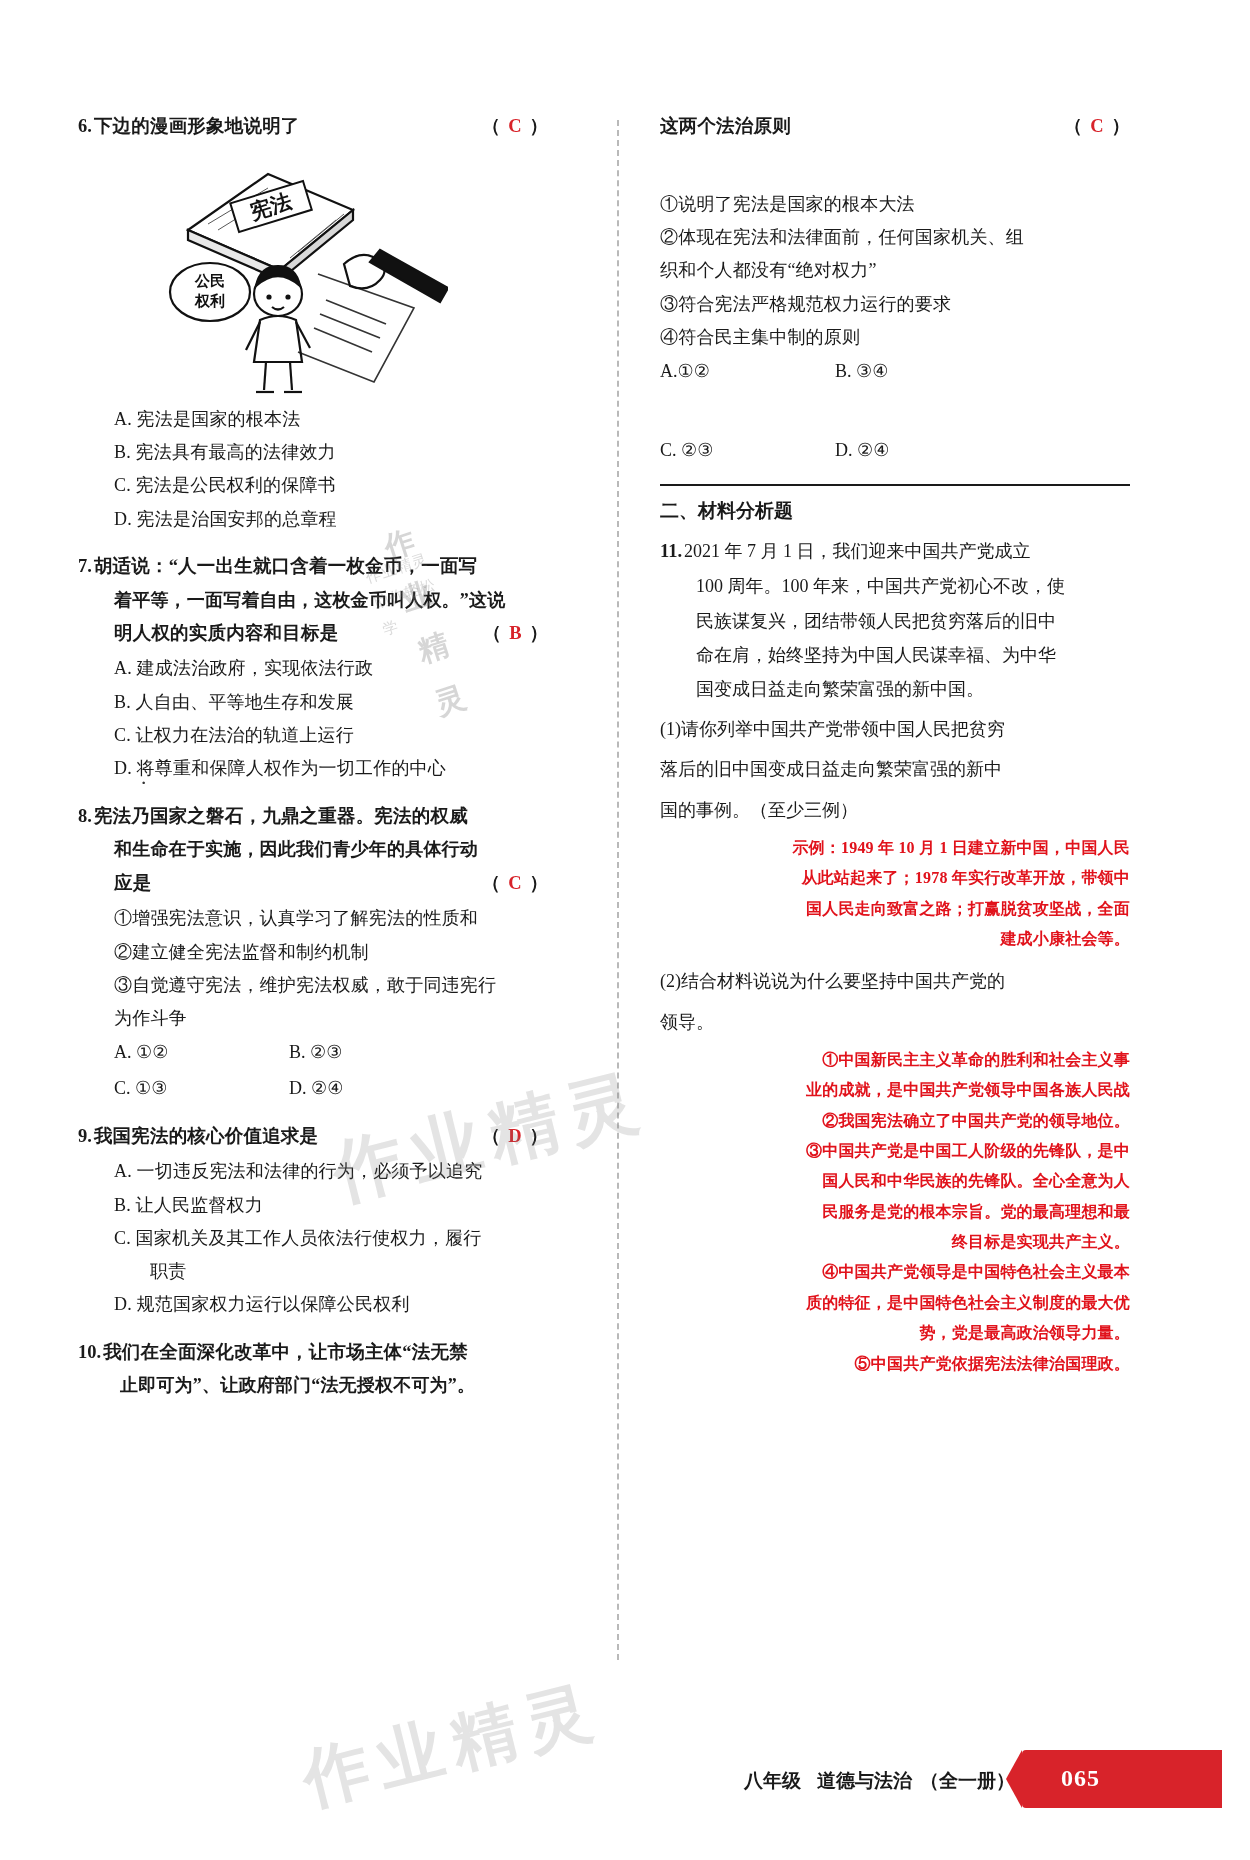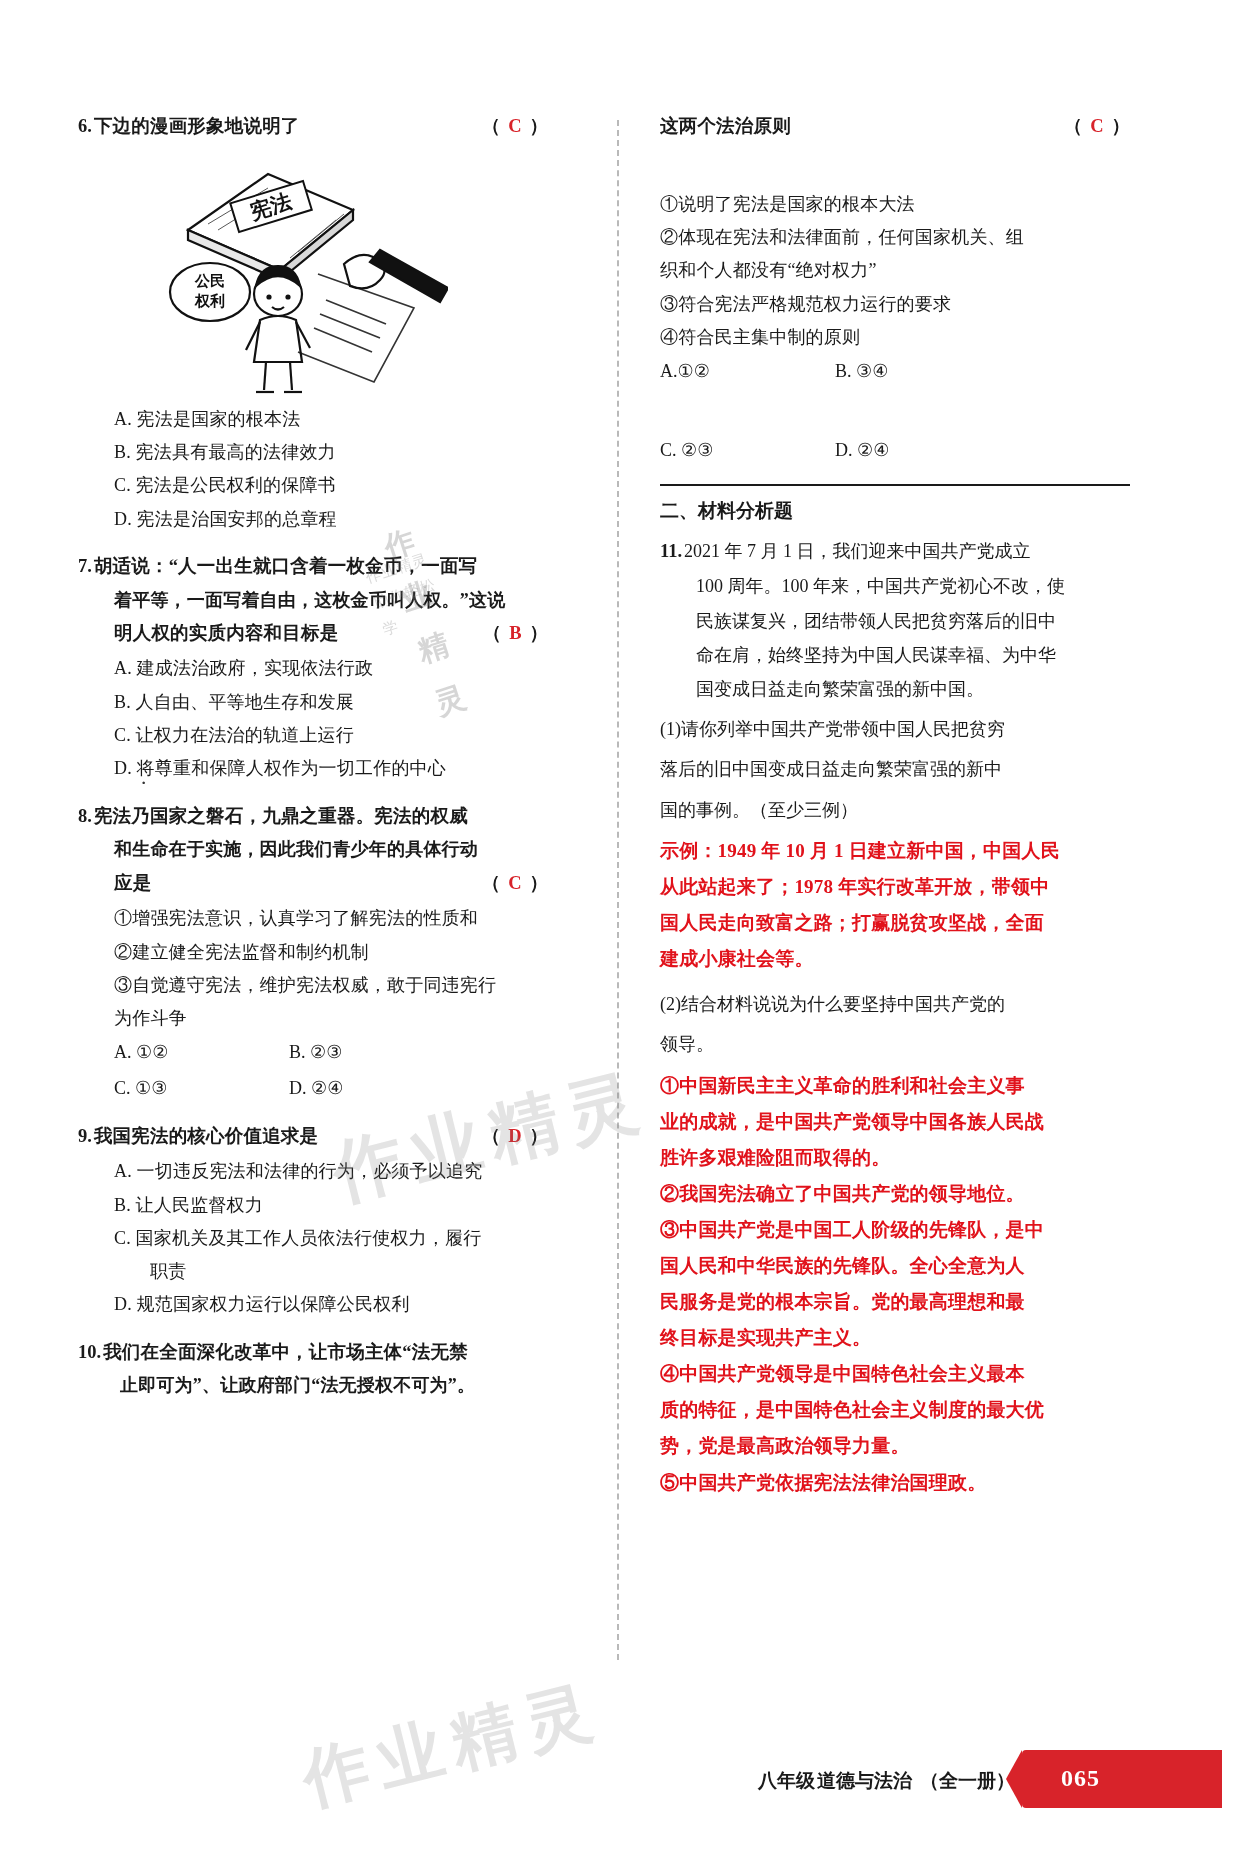--- a/index.html
+++ b/index.html
@@ -109,25 +109,26 @@
     font-size: 18px;
     line-height: 1.9;
   }
   .stem-lines {
     padding-left: 36px;
     text-indent: 0;
   }
   .red-block {
     color: #e1121b;
     font-weight: bold;
-    font-size: 19px;
+    font-size: 16px;
     line-height: 1.9;
     letter-spacing: 0.2px;
     margin: 6px 0 10px 0;
     padding-left: 0;
+    text-align: right;
   }
   .sub-q {
     font-size: 18px;
     line-height: 1.9;
     padding-left: 0;
     margin-top: 6px;
   }
 
   
   .comic {
@@ -184,21 +185,21 @@
     height: 46px;
   }
   .footer-text {
     position: absolute;
     right: 235px;
     bottom: 8px;
     font-size: 19px;
     font-weight: bold;
     white-space: nowrap;
   }
-  .footer-text .grade { margin-right: 2px; }
+  .footer-text .grade { margin-right: 16px; }
   .footer-text .subject { margin-right: 8px; }
   .footer-tab {
     position: absolute;
     right: 28px;
     bottom: -6px;
     width: 200px;
     height: 58px;
     background: #d8232a;
     border-radius: 4px 0 0 4px;
     transform: skewX(-0deg);
@@ -435,21 +436,20 @@
         <div>国人民走向致富之路；打赢脱贫攻坚战，全面</div>
         <div>建成小康社会等。</div>
       </div>
 
       <div class="sub-q">(2)结合材料说说为什么要坚持中国共产党的</div>
       <div class="sub-q">领导。</div>
 
       <div class="red-block">
         <div>①中国新民主主义革命的胜利和社会主义事</div>
         <div>业的成就，是中国共产党领导中国各族人民战</div>
-        <div>胜许多艰难险阻而取得的。</div>
         <div>②我国宪法确立了中国共产党的领导地位。</div>
         <div>③中国共产党是中国工人阶级的先锋队，是中</div>
         <div>国人民和中华民族的先锋队。全心全意为人</div>
         <div>民服务是党的根本宗旨。党的最高理想和最</div>
         <div>终目标是实现共产主义。</div>
         <div>④中国共产党领导是中国特色社会主义最本</div>
         <div>质的特征，是中国特色社会主义制度的最大优</div>
         <div>势，党是最高政治领导力量。</div>
         <div>⑤中国共产党依据宪法法律治国理政。</div>
       </div>

